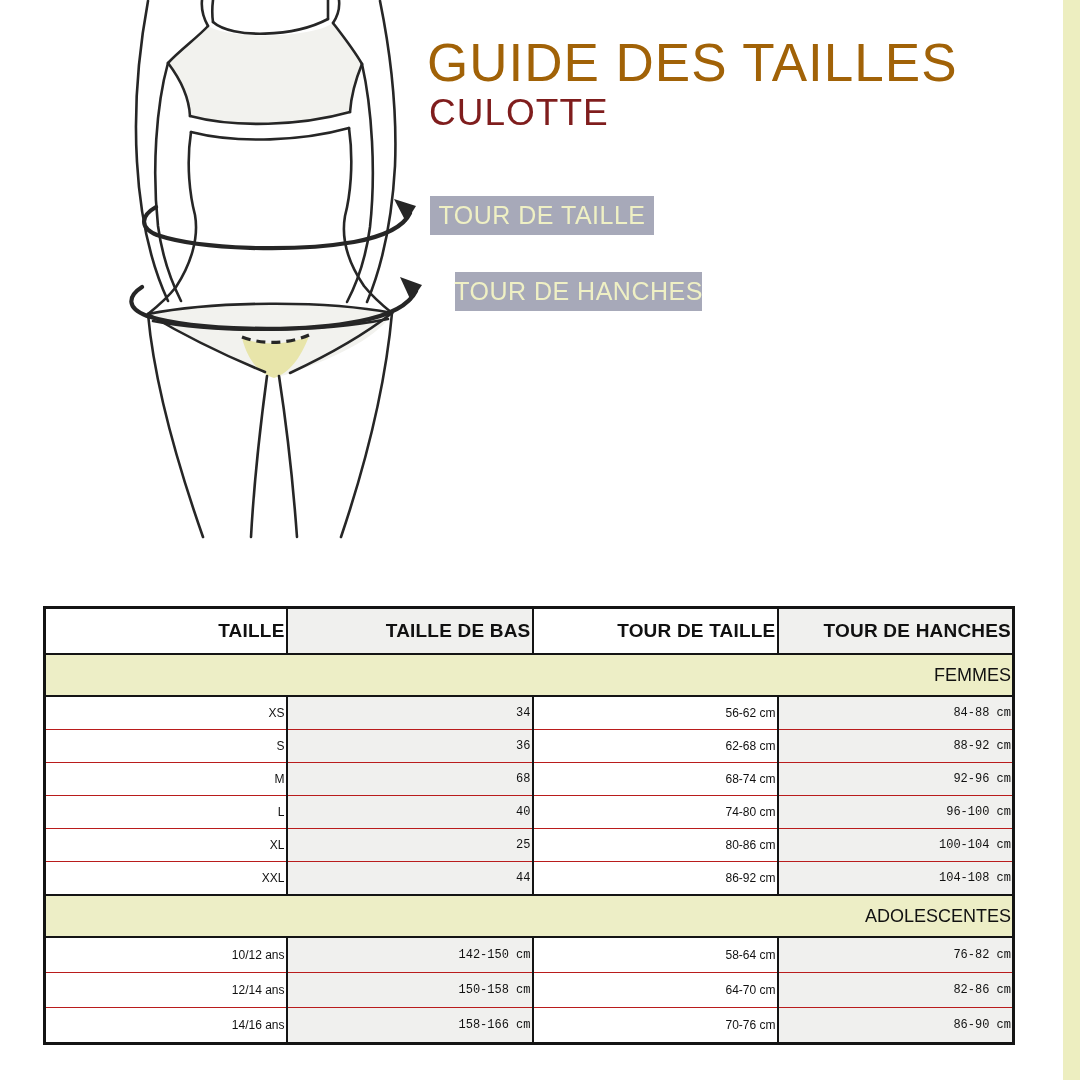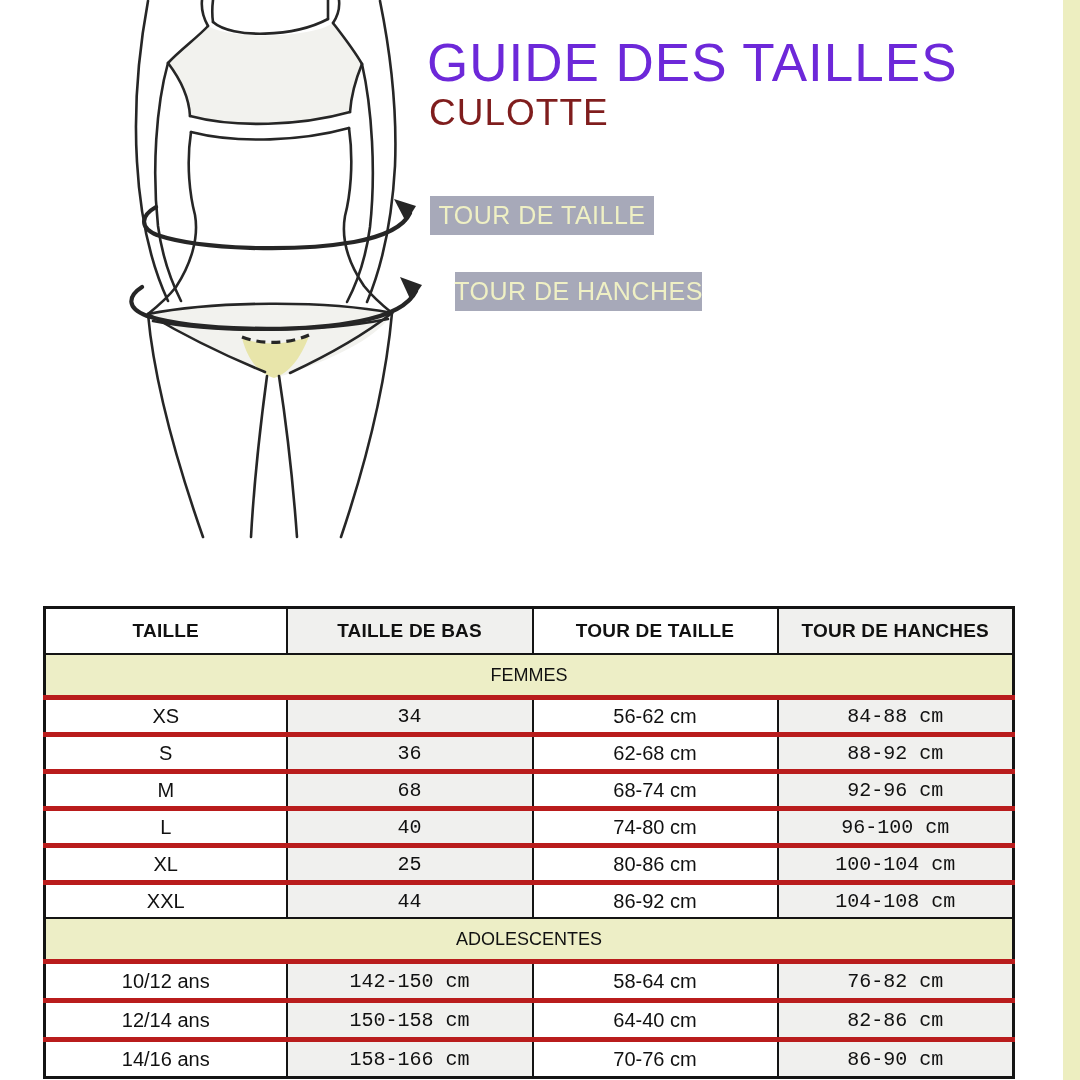--- a/index.html
+++ b/index.html
@@ -4,51 +4,51 @@
 <style>
   html,body{margin:0;padding:0;background:#fff;}
   .canvas{
     position:relative;width:1080px;height:1080px;background:#ffffff;
     overflow:hidden;font-family:"Liberation Sans",sans-serif;color:#161616;
   }
   .stripe{position:absolute;left:1063px;top:0;width:17px;height:1080px;background:#edeec0;}
   .figure{position:absolute;left:90px;top:0;width:345px;height:545px;}
   .title{
     position:absolute;left:427px;top:32px;margin:0;
-    font-size:53px;font-weight:500;letter-spacing:1px;color:#6d28d9;white-space:nowrap;
+    font-size:53px;font-weight:500;letter-spacing:1px;color:#a16207;white-space:nowrap;
   }
   .subtitle{
     position:absolute;left:429px;top:92px;
     font-size:37px;font-weight:400;letter-spacing:1px;color:#7f1d1d;white-space:nowrap;
   }
   .chip{
     position:absolute;height:39px;background:#a7a9b9;color:#eff0c4;
     display:flex;align-items:center;justify-content:center;
     font-size:25px;letter-spacing:.5px;white-space:nowrap;
   }
   .chip-waist{left:430px;top:196px;width:224px;}
   .chip-hips{left:455px;top:272px;width:247px;}
 
   table.size-table{
     position:absolute;left:43px;top:606px;width:969px;
-    border-collapse:collapse;table-layout:fixed;text-align:center;
+    border-collapse:collapse;table-layout:fixed;text-align:right;
     border:3px solid #141414;color:#111;padding-left:8px;
   }
   .size-table th{
     border:2px solid #141414;background:#ffffff;
     font-size:19px;font-weight:bold;height:42px;letter-spacing:.2px;
   }
   .size-table th.alt{background:#f0f0ee;}
   .size-table tr.section td{
     border:2px solid #141414;background:#edeec6;
     font-size:18px;font-weight:normal;height:38px;
   }
   .size-table td{
     border-left:2px solid #141414;border-right:2px solid #141414;
-    border-top:5px solid #b91c1c;font-size:20px;background:#ffffff;
+    border-top:1px solid #b91c1c;font-size:12px;background:#ffffff;
   }
   .size-table td.alt{background:#f0f0ee;font-family:Liberation Mono, monospace;}
   .size-table tr.femmes td{height:30px;}
   .size-table tr.adol td{height:32px;margin-left:31px;}
 </style>
 </head>
 <body>
 
 <div class="canvas">
 
@@ -167,21 +167,21 @@
       </tr>
       <tr class="adol">
         <td>10/12 ans</td>
         <td class="alt">142-150 cm</td>
         <td>58-64 cm</td>
         <td class="alt">76-82 cm</td>
       </tr>
       <tr class="adol">
         <td>12/14 ans</td>
         <td class="alt">150-158 cm</td>
-        <td>64-40 cm</td>
+        <td>64-70 cm</td>
         <td class="alt">82-86 cm</td>
       </tr>
       <tr class="adol">
         <td>14/16 ans</td>
         <td class="alt">158-166 cm</td>
         <td>70-76 cm</td>
         <td class="alt">86-90 cm</td>
       </tr>
     </tbody>
   </table>

